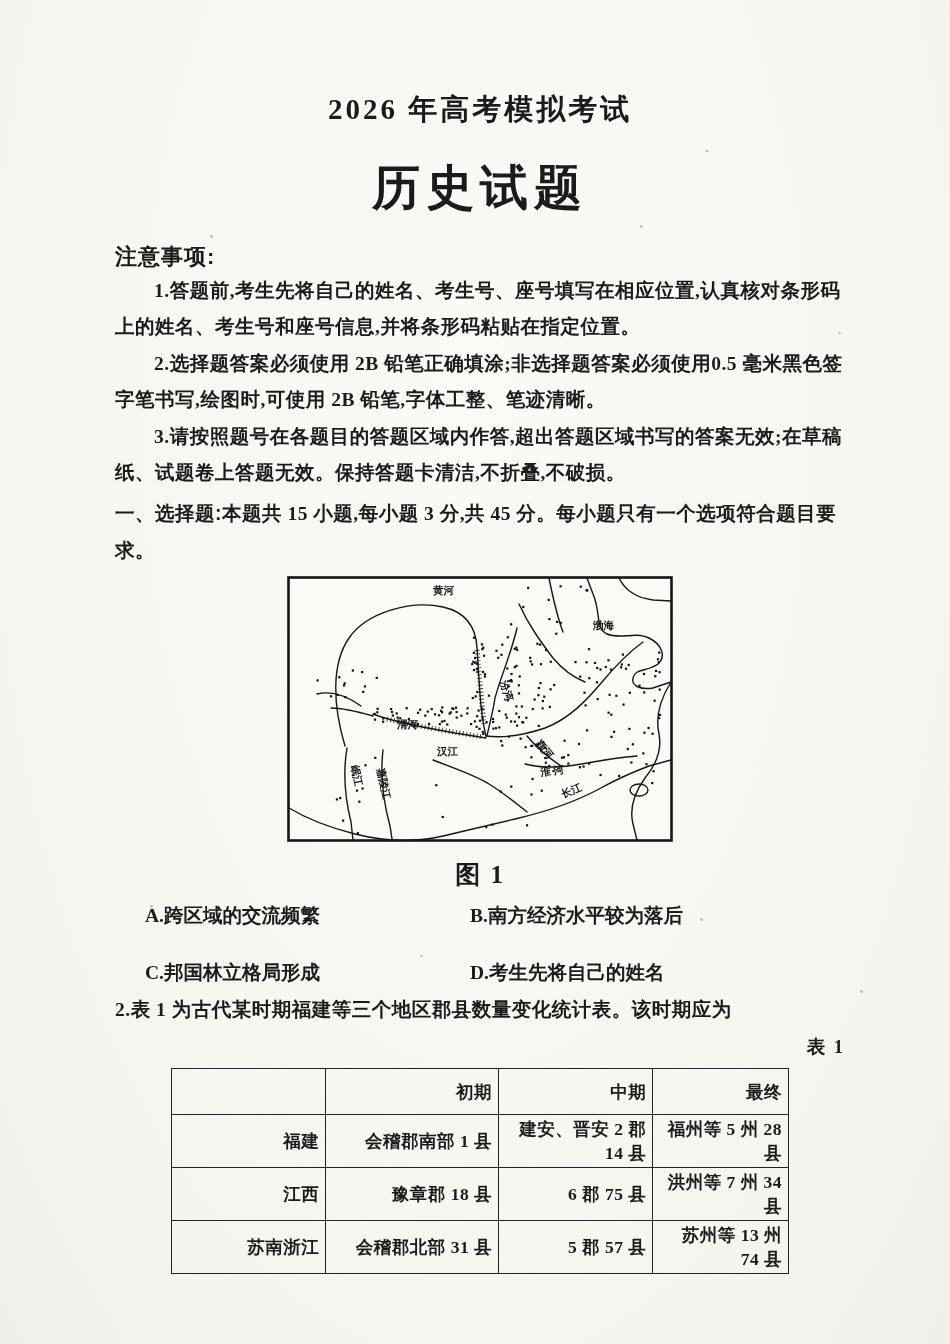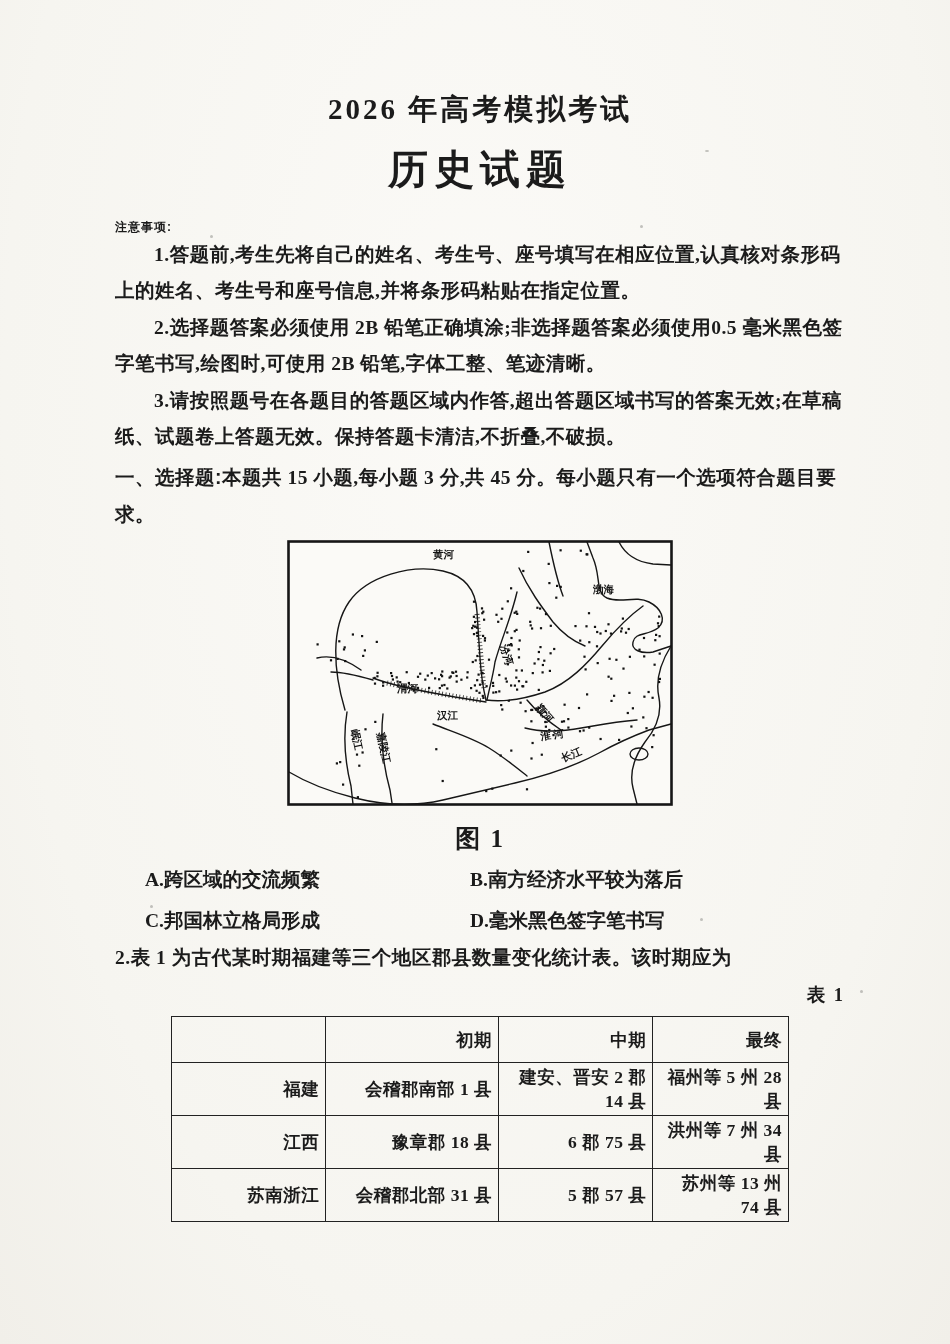--- a/index.html
+++ b/index.html
@@ -11,45 +11,45 @@
     font-family:"Liberation Serif","DejaVu Serif",serif;
     color:#1b1b1b; overflow:hidden;
   }
   .specks { position:absolute; inset:0; pointer-events:none; }
   .specks i { position:absolute; background:#8a8a85; border-radius:50%; opacity:.5; }
   .content { padding:90px 105px 16px 115px; }
   .title {
     text-align:center; font-size:29px; font-weight:700; letter-spacing:3px;
   }
   .subtitle {
-    text-align:center; font-size:40px; font-weight:700; letter-spacing:6px; margin-top:12px;
+    text-align:center; font-size:48px; font-weight:700; letter-spacing:6px; margin-top:26px;
   }
   .notice-heading {
     font-family:"Liberation Sans","DejaVu Sans",sans-serif;
-    font-size:12px; font-weight:700; margin-top:22px; letter-spacing:1px;
+    font-size:22px; font-weight:700; margin-top:22px; letter-spacing:1px;
   }
   .notice-p {
     font-size:19.5px; line-height:36px; font-weight:600;
     text-indent:2em; letter-spacing:0.5px; margin-top:1px;
   }
   .section-line {
     font-size:19.5px; line-height:37px; margin-top:4px; letter-spacing:0.5px;
   }
   .section-line .sec-b { font-family:"Liberation Sans","DejaVu Sans",sans-serif; font-weight:700; }
   .section-line .sec-r { font-weight:700; }
   .question {
     font-size:19.5px; line-height:36px; font-weight:600; letter-spacing:0.5px;
     padding-left:1em; text-indent:-1em; margin-top:1px;
   }
   .figure-wrap { width:386px; margin:7px auto 16px auto; }
   .map-svg { display:block; background:#fbfaf7; }
   .map-svg text { font-family:"Liberation Serif","DejaVu Serif",serif; font-weight:600; fill:#141414; }
   .fig-caption { text-align:center; font-size:25px; font-weight:600; margin-top:5px; letter-spacing:2px; }
   .options {
-    display:grid; grid-template-columns:325px 1fr; row-gap:5px;
+    display:grid; grid-template-columns:325px 1fr; row-gap:21px;
     margin:7px 0 0 30px; font-size:19.5px; line-height:36px; font-weight:600;
   }
   .tbl-caption { text-align:right; font-size:18.5px; font-weight:600; margin-top:6px; letter-spacing:2px; }
   table.stats {
     width:618px; margin:9px auto 0 auto; border-collapse:collapse;
     font-size:17.5px; font-weight:600;
   }
   table.stats th, table.stats td {
     border:1.6px solid #222; text-align:right; height:46px; padding:2px 6px;
     font-weight:600; letter-spacing:0.5px;
@@ -398,21 +398,21 @@
           <text x="276" y="222" transform="rotate(-22 276 222)">长江</text>
         </g>
       </svg>
     </div>
     <div class="fig-caption">图 1</div>
 
     <div class="options">
       <span>A.跨区域的交流频繁</span>
       <span>B.南方经济水平较为落后</span>
       <span>C.邦国林立格局形成</span>
-      <span>D.毫米黑色签字笔书写</span>
+      <span>D.考生先将自己的姓名</span>
     </div>
 
     <p class="question">2.表 1 为古代某时期福建等三个地区郡县数量变化统计表。该时期应为</p>
     <div class="tbl-caption">表 1</div>
 
     <table class="stats">
       <colgroup>
         <col style="width:25%">
           <col style="width:28%">
           <col style="width:25%">

